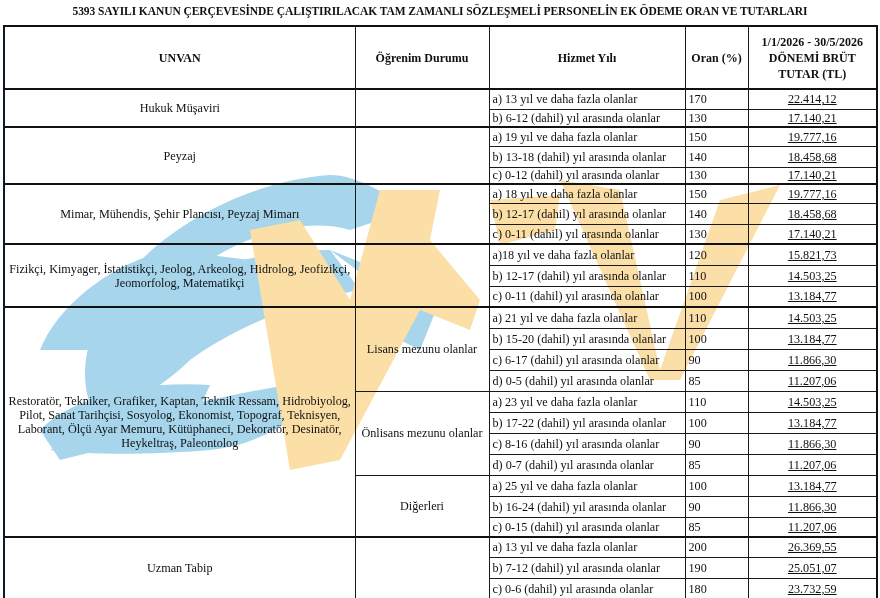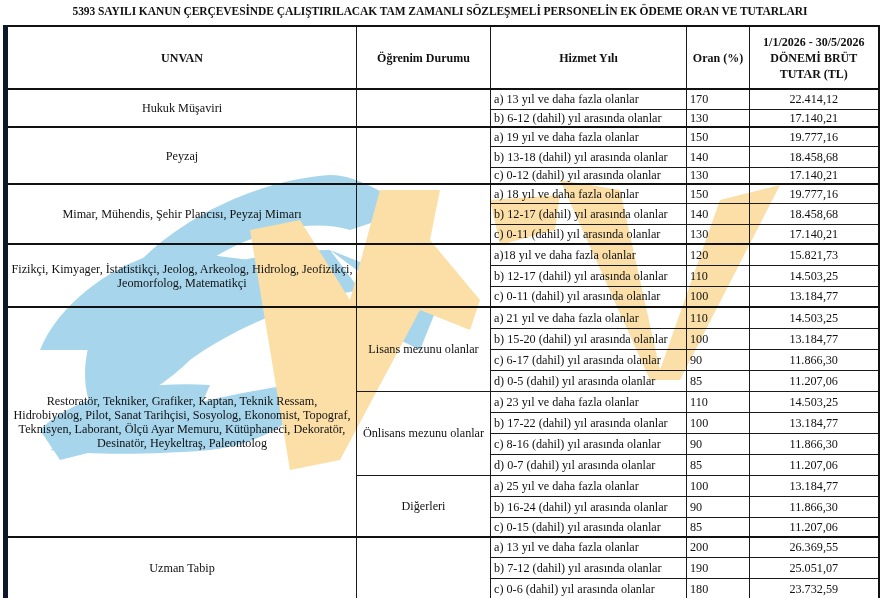--- a/index.html
+++ b/index.html
@@ -5,29 +5,29 @@
   html, body { margin:0; padding:0; background:#ffffff; }
   body { width:880px; height:598px; overflow:hidden; position:relative;
          font-family:"Liberation Serif", "DejaVu Serif", serif; color:#111; }
   .title { position:absolute; left:0; top:4px; width:880px; text-align:center;
            font-weight:bold; font-size:12.4px; letter-spacing:-0.1px; transform:scaleX(0.93); transform-origin:center; white-space:nowrap; }
   .wm { position:absolute; left:0; top:0; width:880px; height:598px; pointer-events:none; z-index:1; }
   table { position:absolute; left:3px; top:25px; border-collapse:collapse; table-layout:fixed; z-index:2;
           background:transparent; }
   td, th { border:1px solid #1a1a1a; padding:0 3px; font-size:12.2px; line-height:14px; background:transparent; }
   th { font-weight:bold; text-align:center; vertical-align:middle; font-size:12px; }
-  .outer-l { border-left:5px solid #0f172a; }
+  .outer-l { border-left:2px solid #0f172a; }
   .outer-r { border-right:2px solid #111; }
   th { border-top:2px solid #111; border-bottom:2px solid #111; }
   .grp-top td.g { border-top:2px solid #111; }
   td.unvan { vertical-align:middle; text-align:center; }
   td.ogr { text-align:center; vertical-align:middle; }
   td.hiz { text-align:left; white-space:nowrap;margin-left:16px; }
   td.oran { text-align:left; }
-  td.tut { text-align:center; }
+  td.tut { text-align:center;text-decoration:underline; }
   .hdr-tutar { line-height:16px; }
 </style>
 </head>
 <body>
 
 <div class="title">5393 SAYILI KANUN ÇERÇEVESİNDE ÇALIŞTIRILACAK TAM ZAMANLI SÖZLEŞMELİ PERSONELİN EK ÖDEME ORAN VE TUTARLARI</div>
 
 <svg class="wm" viewBox="0 0 880 598" xmlns="http://www.w3.org/2000/svg">
   <g opacity="0.55">
 

